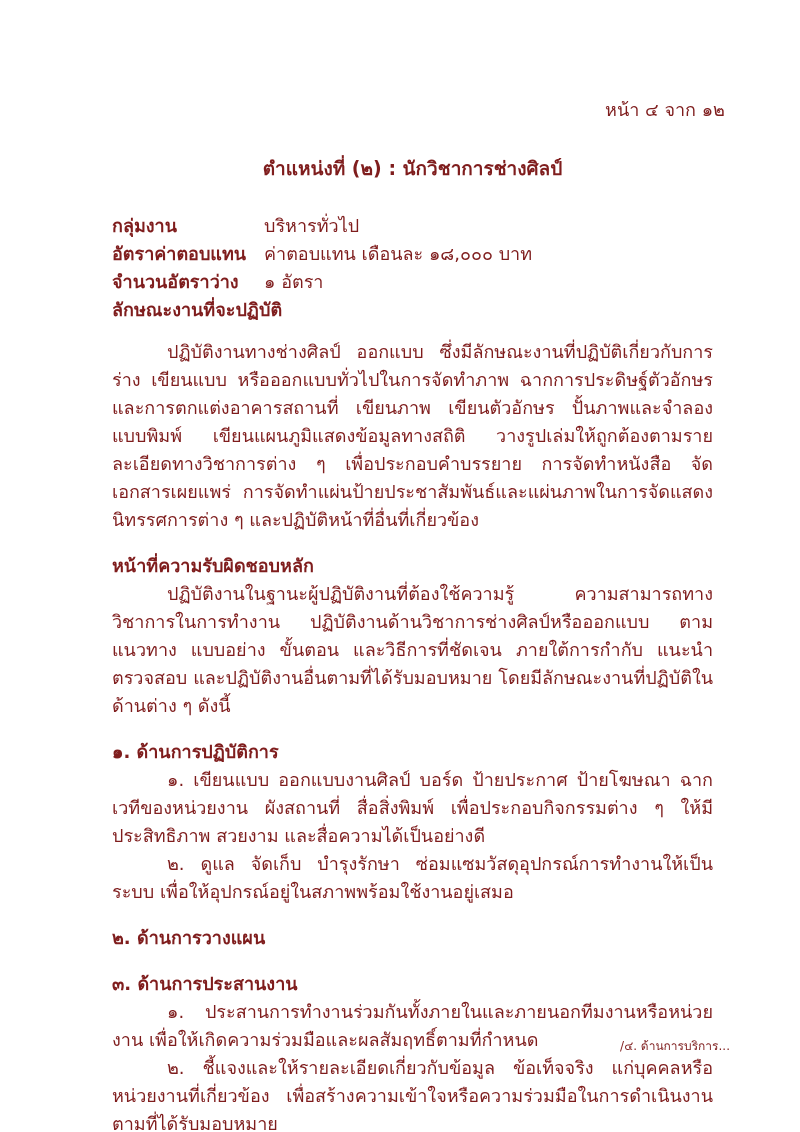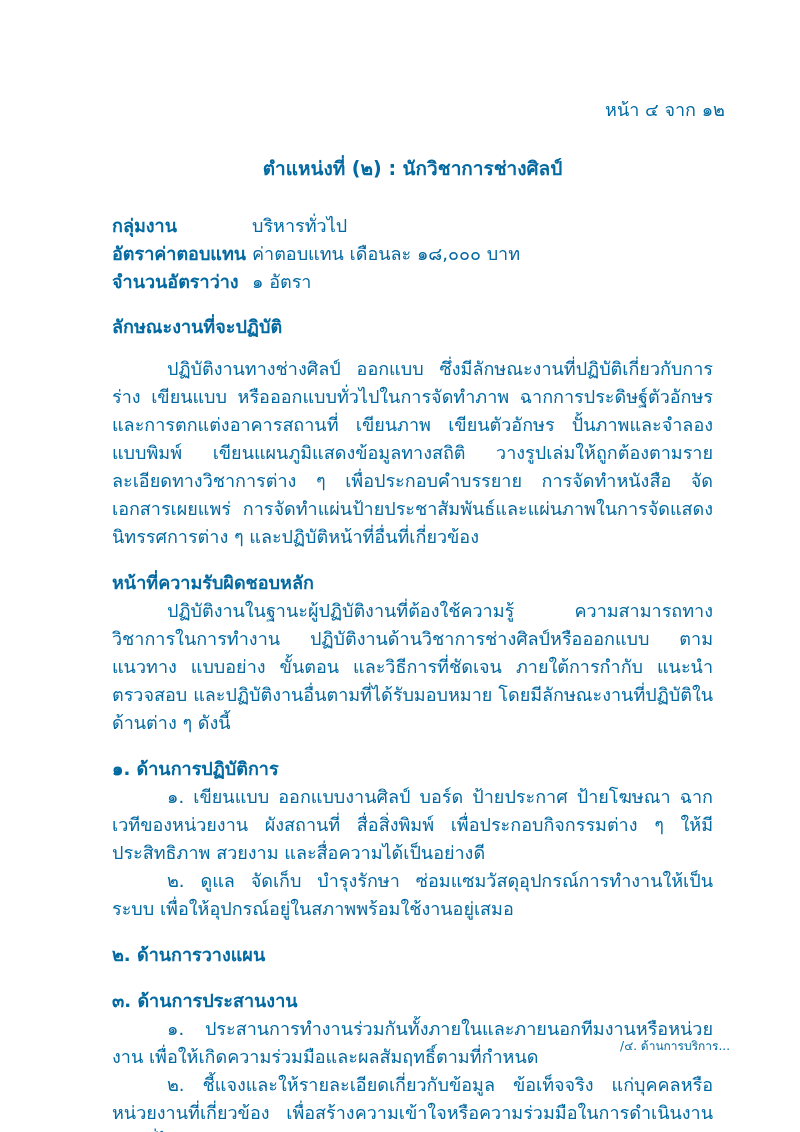--- a/index.html
+++ b/index.html
@@ -11,46 +11,46 @@
     position: relative;
     width: 800px;
     height: 1132px;
     margin: 0 auto;
     background: #ffffff;
     box-sizing: border-box;
     padding: 96px 87px 0 112px;
     font-family: "DejaVu Sans", "Liberation Sans", sans-serif;
     font-size: 18px;
     line-height: 28px;
-    color: #0369a1;
+    color: #7f1d1d;
   }
   .page-number {
     text-align: right;
     margin-right: -12px;
   }
   .doc-title {
     text-align: center;
     font-weight: bold;
     font-size: 19px;
     margin-top: 30px;
   }
   .details {
     margin-top: 30px;
   }
   .detail-row {
     display: grid;
     grid-template-columns: 140px 1fr;
-    column-gap: 0;
+    column-gap: 12px;
   }
   .detail-label {
     font-weight: bold;
   }
   .section-heading {
     font-weight: bold;
-    margin-top: 17px;
+    margin-top: 0;
   }
   .section-heading.spaced {
     margin-top: 18px;
   }
   .para {
     margin: 0;
     text-align: justify;
     text-indent: 55px;
   }
   .para.gap-top {

